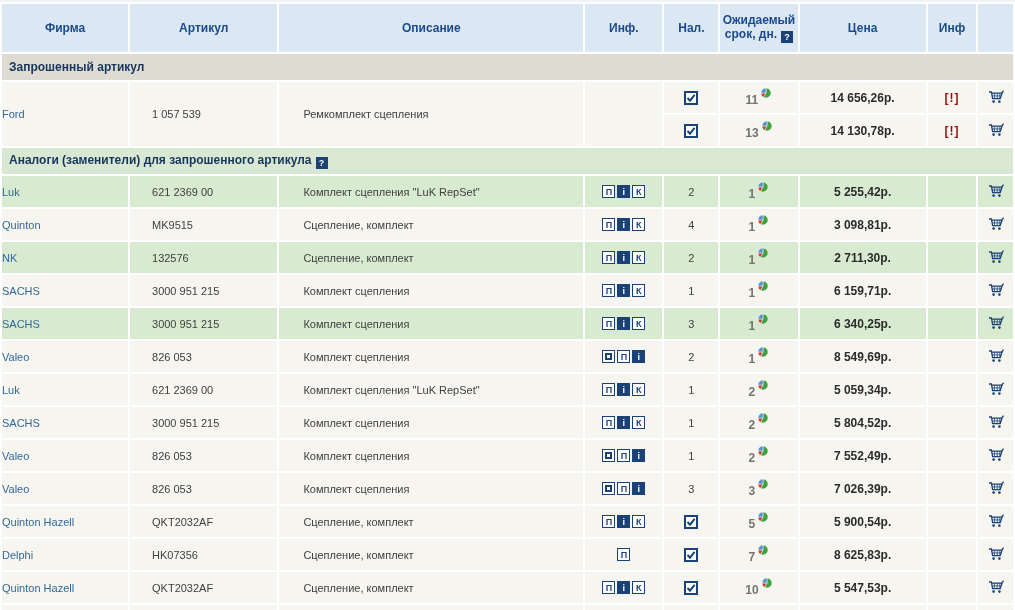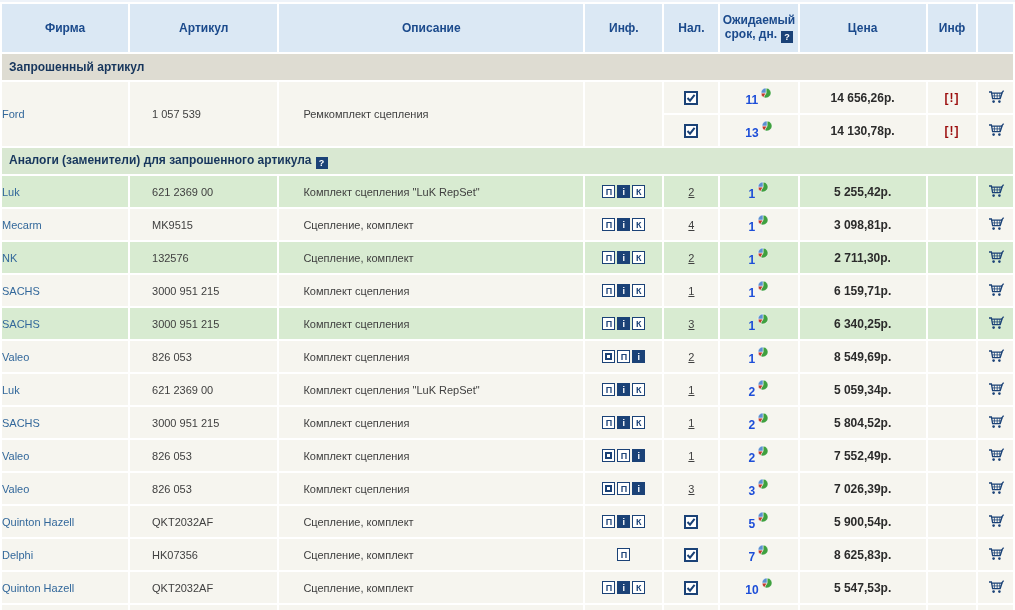--- a/index.html
+++ b/index.html
@@ -11,24 +11,24 @@
   th{background:#dbe8f4;color:#1b4a8c;font-size:12px;font-weight:bold;height:44px;
      text-align:center;vertical-align:middle;padding:2px;}
   td{font-size:11px;color:#404040;vertical-align:middle;background:#f6f5ef;height:27px;padding:2px 4px;}
   tr.sect td{background:#dedcd2;color:#17365d;font-weight:bold;font-size:12px;height:22px;padding-left:7px;}
   tr.sect.analog td{background:#d9e8d2;margin-left:35px;}
   tr.green td{background:#d8ebd1;}
   td.brand{padding-left:0;color:#33689b;}
   td.brand span{cursor:pointer;}
   td.article{padding-left:22px;}
   td.desc{padding-left:24px;}
-  td.center{text-align:center;text-decoration:underline;}
+  td.center{text-align:center;}
   td.price{font-weight:bold;color:#2b2b2b;font-size:12px;text-align:center;}
   td.days{text-align:center;white-space:nowrap;}
-  .days-num{font-weight:bold;color:#1d4ed8;font-size:12px;vertical-align:middle;}
+  .days-num{font-weight:bold;color:#737373;font-size:12px;vertical-align:middle;}
   td.warn{color:#9b0d0d;font-weight:bold;text-align:center;font-size:12px;letter-spacing:1px;}
   
   .sq{display:inline-block;width:13px;height:13px;line-height:12px;text-align:center;
       border:1px solid #1b4277;background:#fff;color:#1b4277;font-weight:bold;
       font-size:9px;margin:0 1px;vertical-align:middle;box-sizing:border-box;cursor:pointer;}
   .sq.filled{background:#1b4277;color:#fff;}
   .sq.photo{position:relative;}
   .sq.photo::after{content:"";position:absolute;left:2px;top:2px;right:2px;bottom:2px;background:#1b4277;}
   .sq.photo::before{content:"";position:absolute;left:4px;top:4px;width:3px;height:3px;background:#fff;z-index:1;}
   .helpq{display:inline-block;width:12px;height:12px;line-height:12px;background:#1b4277;color:#fff;
@@ -138,21 +138,21 @@
     <td class="center"><svg class="cart" width="18" height="16" viewBox="0 0 18 16">
     <path d="M2 3 H4.4 L5.6 9.6 H13.2 L15 4.2 H4.6" fill="none" stroke="#1b4277" stroke-width="1.3"></path>
     <path d="M7.4 4.2 V9.6 M10.2 4.2 V9.6 M12.8 4.2 V9" fill="none" stroke="#1b4277" stroke-width="0.8"></path>
     <path d="M5.2 6.9 H14.1" fill="none" stroke="#1b4277" stroke-width="0.8"></path>
     <path d="M14.6 4.2 L16.6 1.6" fill="none" stroke="#1b4277" stroke-width="1.3"></path>
     <circle cx="6.6" cy="12.6" r="1.3" fill="#1b4277"></circle>
     <circle cx="12.4" cy="12.6" r="1.3" fill="#1b4277"></circle>
   </svg></td>
   </tr>
       <tr>
-    <td class="brand"><span>Mecarm</span></td>
+    <td class="brand"><span>Quinton</span></td>
     <td class="article">MK9515</td>
     <td class="desc">Сцепление, комплект</td>
     <td class="center"><span class="sq">П</span><span class="sq filled">i</span><span class="sq">К</span></td>
     <td class="center">4</td>
     <td class="days"><span class="days-num">1</span><svg class="pie" width="12" height="12" viewBox="0 0 12 12">
     <path d="M6 6 L6 1 A5 5 0 1 1 3.5 10.33 Z" fill="#3fa03f" stroke="#fff" stroke-width="0.5"></path>
     <path d="M6 6 L3.5 10.33 A5 5 0 0 1 1 6 Z" fill="#c03a2e" stroke="#fff" stroke-width="0.5"></path>
     <path d="M6 6 L1 6 A5 5 0 0 1 6 1 Z" fill="#5b8fd0" stroke="#fff" stroke-width="0.5"></path>
   </svg></td>
     <td class="price">3 098,81р.</td>

